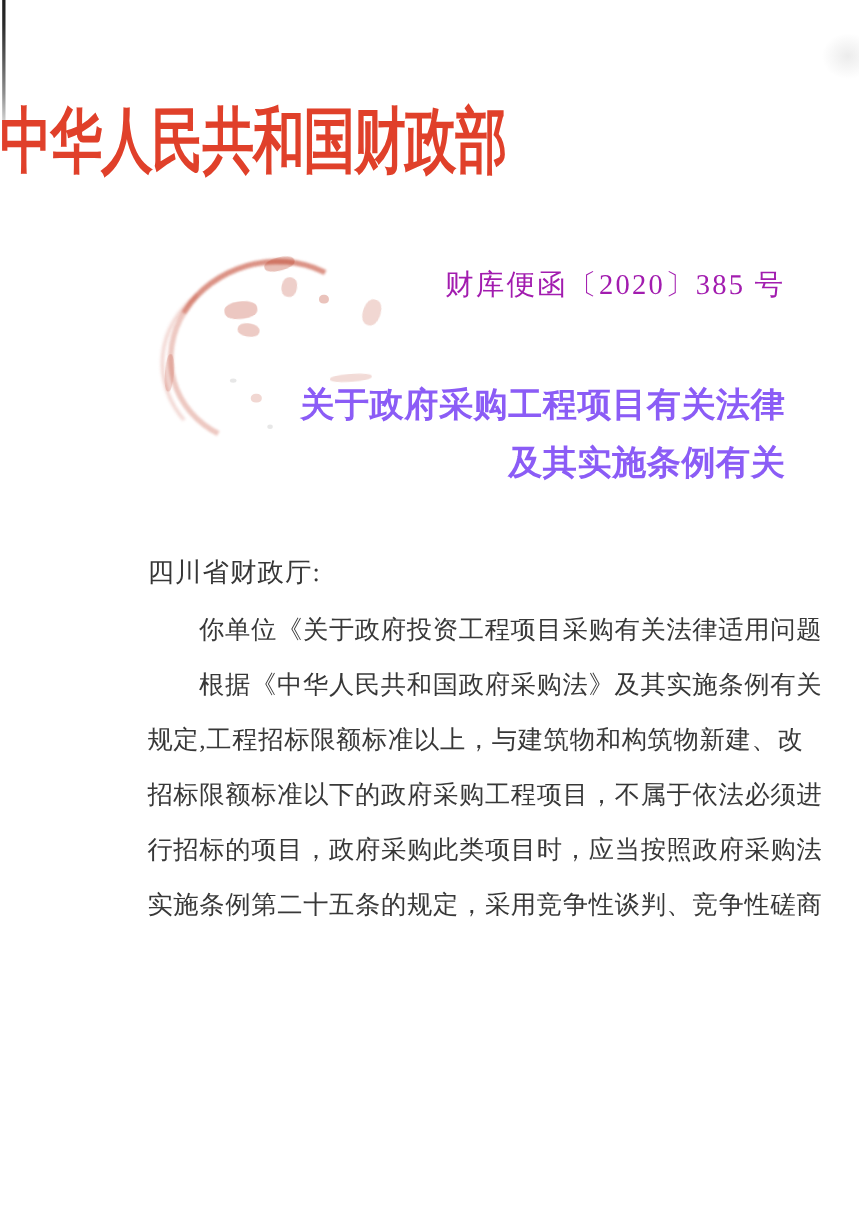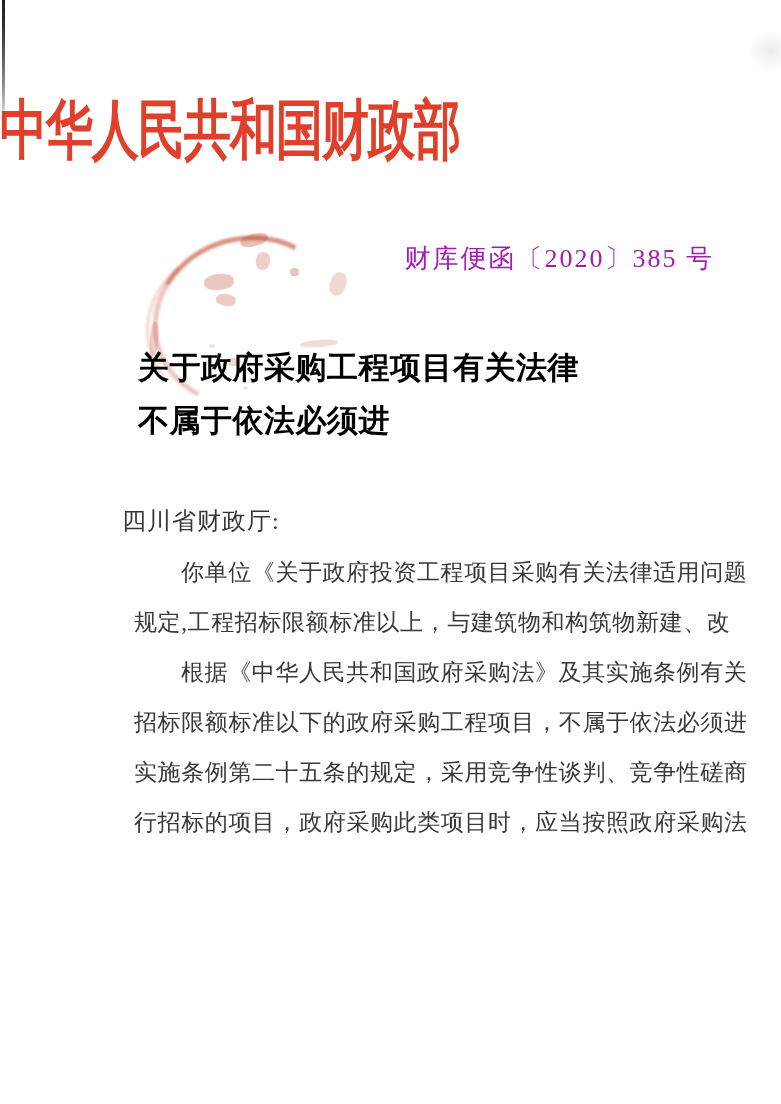--- a/index.html
+++ b/index.html
@@ -50,28 +50,28 @@
   }
   .doc-number {
     position: absolute; top: 242px; right: 0;
     font-size: 26px; line-height: 34px;
     letter-spacing: 2px;
     color: #a21caf;
     white-space: nowrap;
   }
   .title-block {
     position: absolute; top: 341px; left: 16px; right: 0;
-    text-align: left;
+    text-align: right;
     font-weight: bold;
     font-size: 31px; line-height: 53px;
     letter-spacing: 0.5px;
-    color: #000000;
+    color: #8b5cf6;
   }
   .salutation {
-    position: absolute; top: 496px; left: 0;
+    position: absolute; top: 496px; left: 12px;
     font-size: 24px; line-height: 50px;
     letter-spacing: 1px;
     white-space: nowrap;
   }
   .body-block {
     position: absolute; top: 548px; left: 0; right: 0; margin-left: 12px;
   }
   .line {
     height: 50px; line-height: 50px;
     font-size: 23px;
@@ -138,28 +138,28 @@
     <span class="speck s8"></span>
     <span class="speck s9"></span>
   </div>
 
   <div class="content">
 
     <div class="doc-number">财库便函〔2020〕385 号</div>
 
     <div class="title-block">
       <div>关于政府采购工程项目有关法律</div>
-      <div>不属于依法必须进</div>
+      <div>及其实施条例有关</div>
     </div>
 
     <div class="salutation">四川省财政厅:</div>
 
     <div class="body-block">
       <div class="line indent">你单位《关于政府投资工程项目采购有关法律适用问题</div>
+      <div class="line indent">根据《中华人民共和国政府采购法》及其实施条例有关</div>
       <div class="line">规定,工程招标限额标准以上，与建筑物和构筑物新建、改</div>
-      <div class="line indent">根据《中华人民共和国政府采购法》及其实施条例有关</div>
       <div class="line">招标限额标准以下的政府采购工程项目，不属于依法必须进</div>
+      <div class="line">行招标的项目，政府采购此类项目时，应当按照政府采购法</div>
       <div class="line">实施条例第二十五条的规定，采用竞争性谈判、竞争性磋商</div>
-      <div class="line">行招标的项目，政府采购此类项目时，应当按照政府采购法</div>
     </div>
 
   </div>
 </div>
 
 </body></html>

